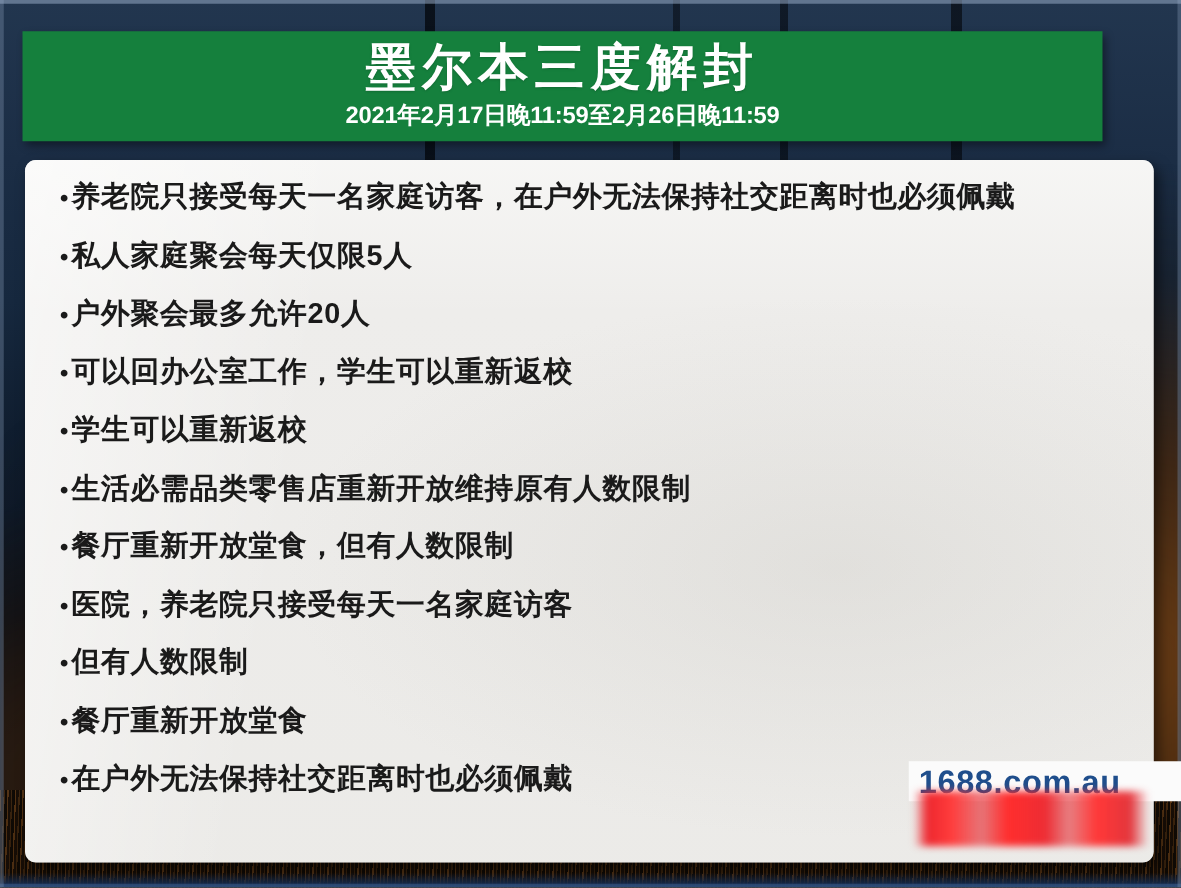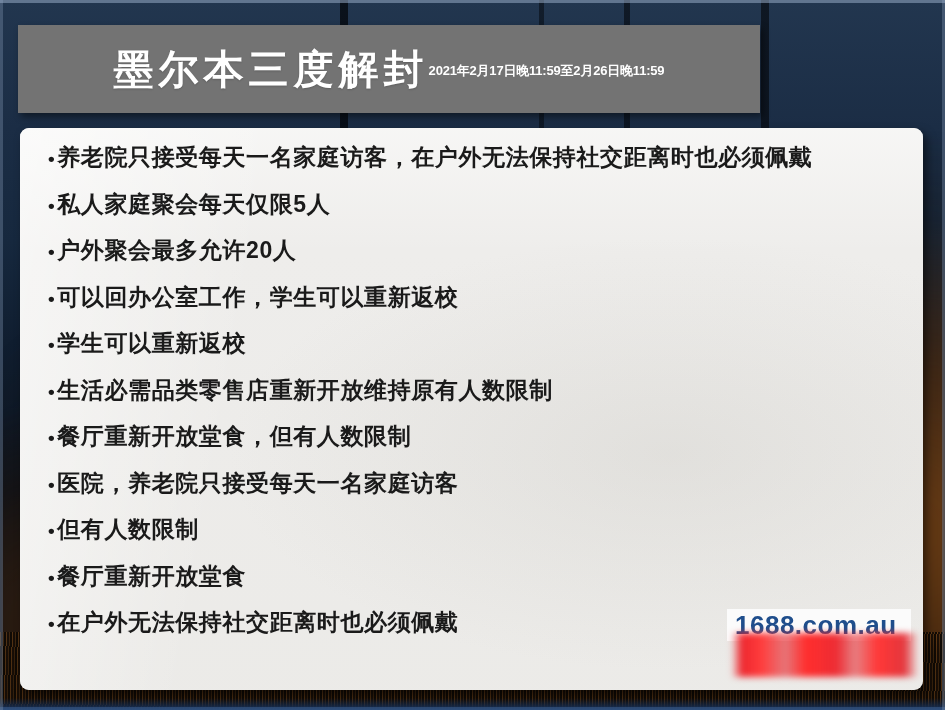--- a/index.html
+++ b/index.html
@@ -82,41 +82,42 @@
       inset -3px 0 0 rgba(120,140,168,0.40),
       inset 0 -3px 0 rgba(60,92,140,0.55);
     pointer-events: none;
   }
 
   
   #header-banner {
     position: absolute;
     left: 18px;
     top: 25px;
-    width: 742px;
+    width: 864px;
     height: 88px;
-    background: #737373;
+    background: #15803d;
     box-sizing: border-box;
     display: flex;
+    flex-direction: column;
     align-items: center;
     justify-content: center;
     box-shadow: 3px 4px 7px rgba(0,0,0,0.45);
   }
   #header-title {
     color: #ffffff;
     font-size: 40px;
     font-weight: 700;
     letter-spacing: 5px;
     line-height: 1.05;
     text-shadow: 0 1px 2px rgba(0,0,0,0.18);
     white-space: nowrap;
   }
   #header-subtitle {
     color: #ffffff;
-    font-size: 13px;
+    font-size: 19px;
     font-weight: 700;
     letter-spacing: -0.2px;
     margin-top: 4px;
     white-space: nowrap;
   }
 
   
   #content-card {
     position: absolute;
     left: 20px;
@@ -166,21 +167,21 @@
   }
   .rule-text {
     flex: 0 1 auto;
   }
 
   
   #watermark {
     position: absolute;
     left: 727px;
     top: 609px;
-    width: 184px;
+    width: 219px;
     height: 32px;
     background: #fbfbfb;
     overflow: hidden;
   }
   #watermark-text {
     position: absolute;
     left: 8px;
     top: 1px;
     font-size: 26px;
     font-weight: 700;

